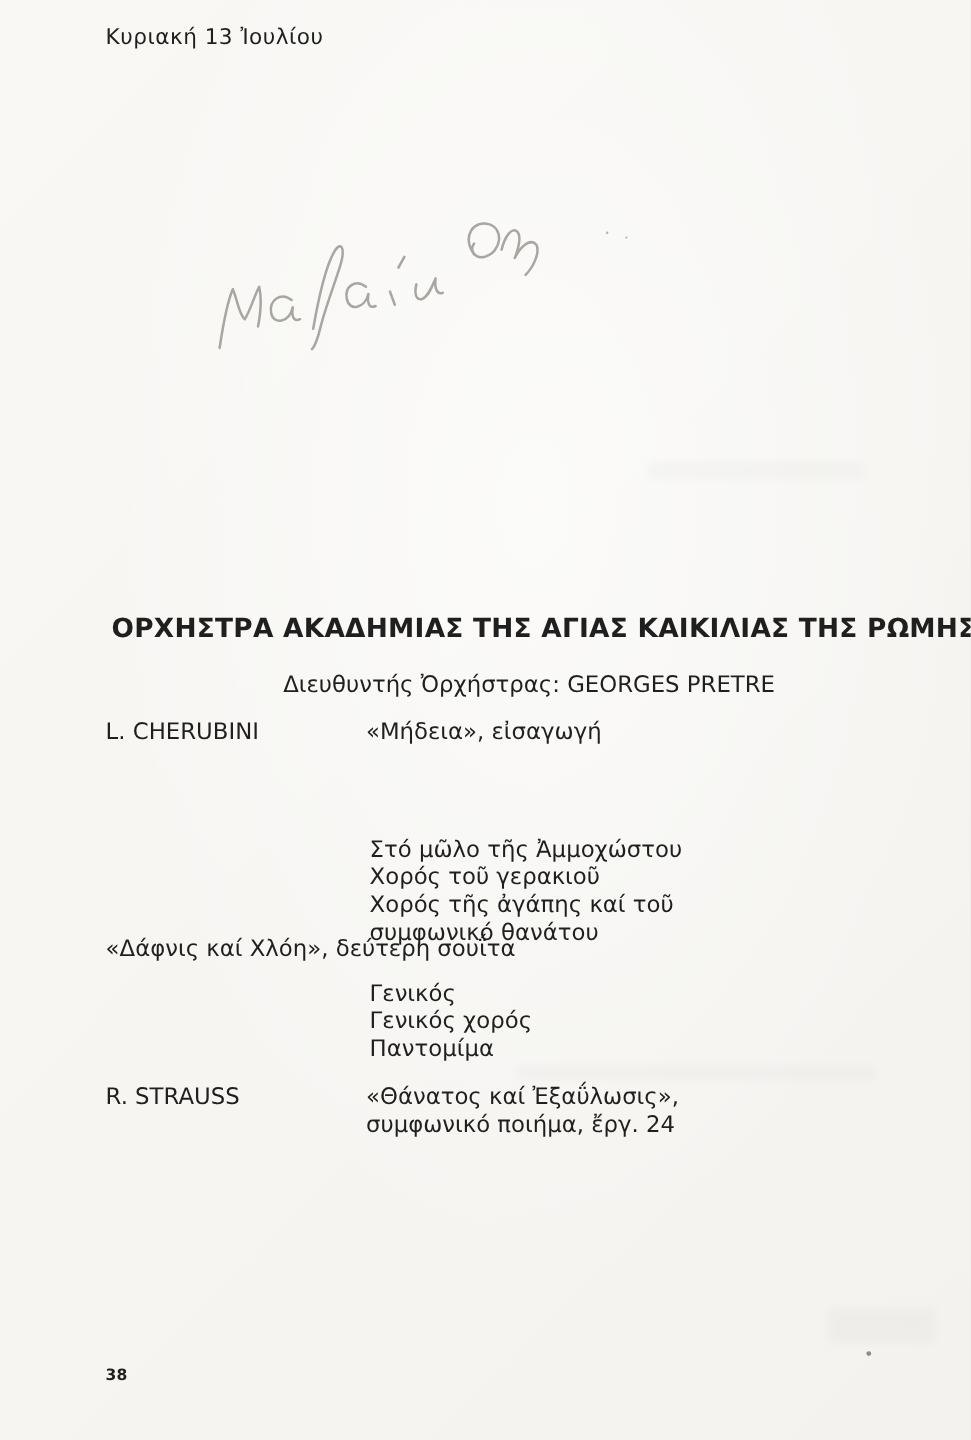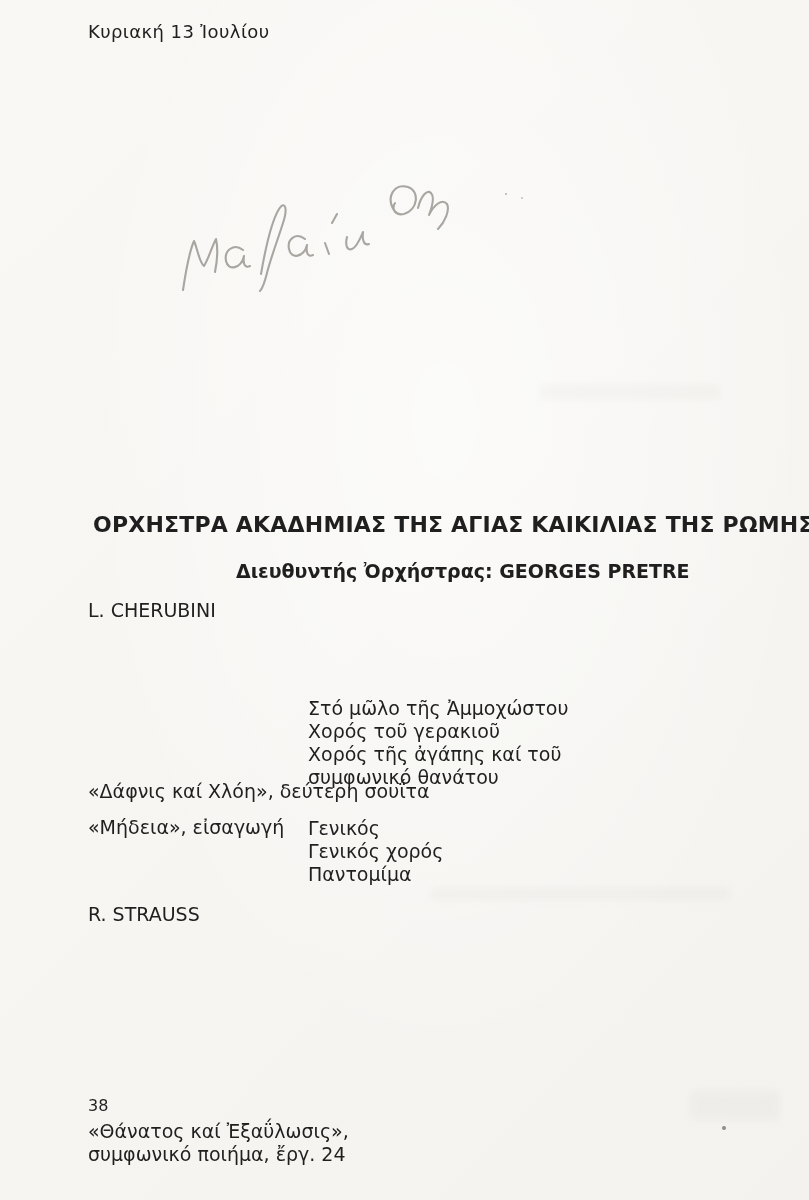--- a/index.html
+++ b/index.html
@@ -44,53 +44,52 @@
     font-weight: bold;
     letter-spacing: 0.2px;
     white-space: nowrap;
   }
   .conductor {
     position: absolute;
     left: 236px;
     top: 560px;
     font-size: 19px;
     white-space: nowrap;
-    font-weight: bold;
   }
   .entry {
     position: absolute;
     left: 88px;
     width: 660px;
     display: flex;
     align-items: flex-start;
     font-size: 19px;
     line-height: 23px;
-    flex-direction: column;
   }
   .entry .composer {
     width: 217px;
     flex: 0 0 217px;
     white-space: nowrap;
   }
   .entry .work {
     width: 358px;
     flex: 0 0 358px;
   }
   .movements {
     position: absolute;
     left: 308px;
     width: 340px;
     font-size: 19px;
     line-height: 23px;
   }
   .pagenum {
     position: absolute;
     left: 88px;
-    top: 1096px;
-    font-size: 16px;
+    top: 1139px;
+    font-size: 13px;
+    font-weight: bold;
   }
   .speck {
     position: absolute;
     border-radius: 50%;
     background: #6a6a6a;
   }
   .ghost {
     position: absolute;
     background: #9a968e;
     opacity: 0.05;

